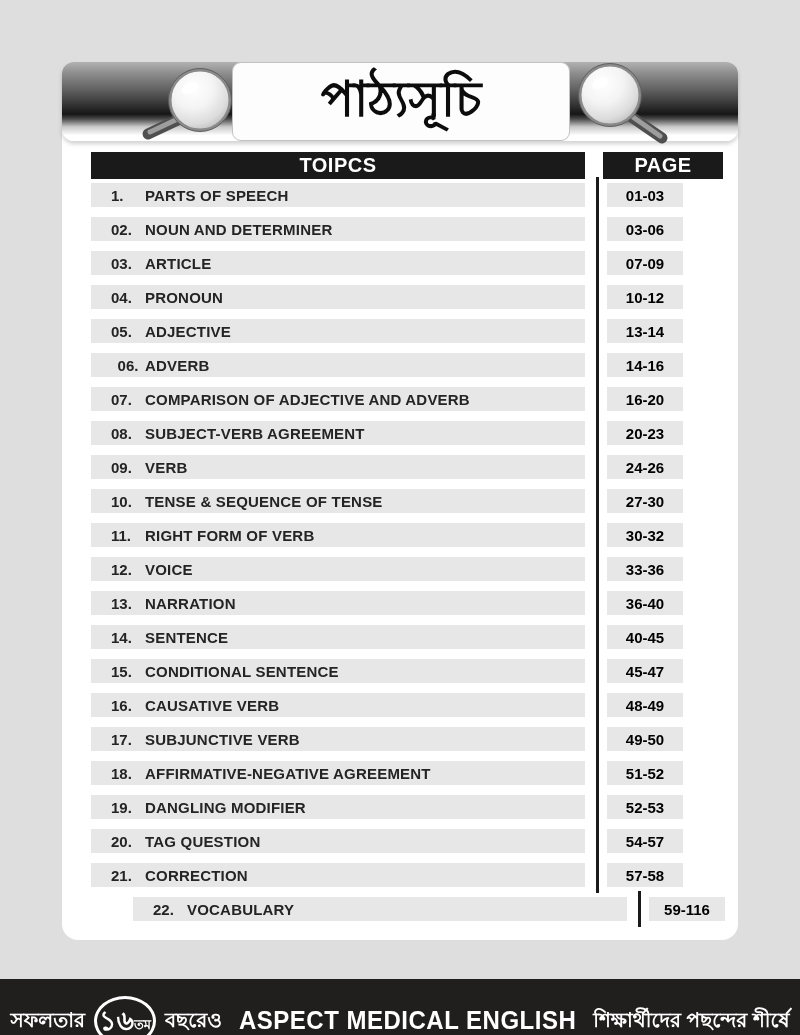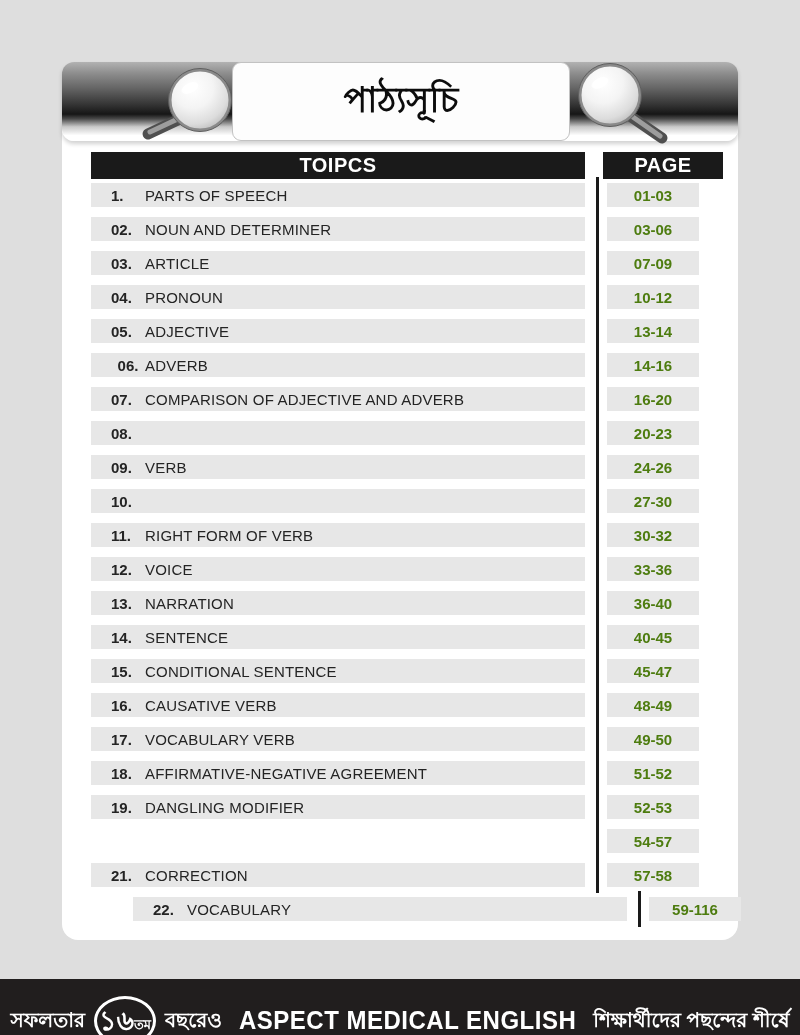--- a/index.html
+++ b/index.html
@@ -21,21 +21,21 @@
     background:linear-gradient(180deg,#b2b2b2 0%,#8e8e8e 14%,#636363 34%,#343434 54%,#161616 66%,#4a4a4a 72%,#c9c9c9 82%,#ffffff 93%);
     box-shadow:0 3px 4px rgba(0,0,0,0.18);
   }
   .title-box{
     position:absolute;left:170px;top:0;width:338px;height:79px;
     background:#fdfdfd;border:1px solid #c2c2c2;border-radius:9px;
     box-sizing:border-box;
     display:flex;align-items:center;justify-content:center;
   }
   .title-text{
-    font-size:35px;font-weight:bold;color:#0c0c0c;line-height:1;
+    font-size:49px;font-weight:bold;color:#0c0c0c;line-height:1;
     padding-bottom:4px;
   }
   .mag{position:absolute;top:0;overflow:visible;}
   .mag-left{left:80px;}
   .mag-right{left:500px;}
   
   .bar{
     position:absolute;height:27px;background:#1a1a1a;color:#ffffff;
     display:flex;align-items:center;justify-content:center;
     font-weight:bold;font-size:20px;letter-spacing:0.5px;
@@ -46,30 +46,30 @@
   .row{position:absolute;left:91px;width:612px;height:24px;}
   .topic-strip{
     position:absolute;left:0;top:0;width:494px;height:24px;
     background:#e7e7e7;display:flex;align-items:center;
   }
   .row-no{
     display:inline-block;width:34px;margin-left:20px;
     font-weight:bold;font-size:15px;color:#242424;
   }
   .row-topic{
-    font-weight:normal;font-size:15px;color:#242424;letter-spacing:0.2px;
+    font-weight:bold;font-size:15px;color:#242424;letter-spacing:0.2px;
   }
   .row-divider{
     position:absolute;left:505px;top:-6px;width:3px;height:36px;
     background:#1a1a1a;
   }
   .page-cell{
-    position:absolute;left:516px;top:0;width:92px;height:24px;
+    position:absolute;left:516px;top:0;width:76px;height:24px;
     background:#e7e7e7;display:flex;align-items:center;justify-content:center;
-    font-weight:bold;font-size:15px;color:#4d7c0f;
+    font-weight:bold;font-size:15px;color:#000000;
   }
   
   .footer{
     position:absolute;left:0;top:940px;width:800px;height:95px;
     background:#211e1e;color:#ffffff;margin-top:39px;
   }
   .footer-line{
     position:absolute;left:0;top:14px;width:100%;height:56px;
     display:flex;align-items:center;justify-content:center;gap:9px;
   }
@@ -190,35 +190,37 @@
     <div class="topic-strip">
       <span class="row-no">07.</span>
       <span class="row-topic">COMPARISON OF ADJECTIVE AND ADVERB</span>
     </div>
     <div class="row-divider"></div>
     <div class="page-cell">16-20</div>
   </div>
     <div class="row" style="top: 421px;">
     <div class="topic-strip">
       <span class="row-no">08.</span>
+      <span class="row-topic">SUBJECT-VERB AGREEMENT</span>
     </div>
     <div class="row-divider"></div>
     <div class="page-cell">20-23</div>
   </div>
     <div class="row" style="top: 455px;">
     <div class="topic-strip">
       <span class="row-no">09.</span>
       <span class="row-topic">VERB</span>
     </div>
     <div class="row-divider"></div>
     <div class="page-cell">24-26</div>
   </div>
     <div class="row" style="top: 489px;">
     <div class="topic-strip">
       <span class="row-no">10.</span>
+      <span class="row-topic">TENSE &amp; SEQUENCE OF TENSE</span>
     </div>
     <div class="row-divider"></div>
     <div class="page-cell">27-30</div>
   </div>
     <div class="row" style="top: 523px;">
     <div class="topic-strip">
       <span class="row-no">11.</span>
       <span class="row-topic">RIGHT FORM OF VERB</span>
     </div>
     <div class="row-divider"></div>
@@ -260,21 +262,21 @@
     <div class="topic-strip">
       <span class="row-no">16.</span>
       <span class="row-topic">CAUSATIVE VERB</span>
     </div>
     <div class="row-divider"></div>
     <div class="page-cell">48-49</div>
   </div>
     <div class="row" style="top: 727px;">
     <div class="topic-strip">
       <span class="row-no">17.</span>
-      <span class="row-topic">VOCABULARY VERB</span>
+      <span class="row-topic">SUBJUNCTIVE VERB</span>
     </div>
     <div class="row-divider"></div>
     <div class="page-cell">49-50</div>
   </div>
     <div class="row" style="top: 761px;">
     <div class="topic-strip">
       <span class="row-no">18.</span>
       <span class="row-topic">AFFIRMATIVE-NEGATIVE AGREEMENT</span>
     </div>
     <div class="row-divider"></div>
@@ -282,20 +284,24 @@
   </div>
     <div class="row" style="top: 795px;">
     <div class="topic-strip">
       <span class="row-no">19.</span>
       <span class="row-topic">DANGLING MODIFIER</span>
     </div>
     <div class="row-divider"></div>
     <div class="page-cell">52-53</div>
   </div>
     <div class="row" style="top: 829px;">
+    <div class="topic-strip">
+      <span class="row-no">20.</span>
+      <span class="row-topic">TAG QUESTION</span>
+    </div>
     <div class="row-divider"></div>
     <div class="page-cell">54-57</div>
   </div>
     <div class="row" style="top: 863px;">
     <div class="topic-strip">
       <span class="row-no">21.</span>
       <span class="row-topic">CORRECTION</span>
     </div>
     <div class="row-divider"></div>
     <div class="page-cell">57-58</div>

